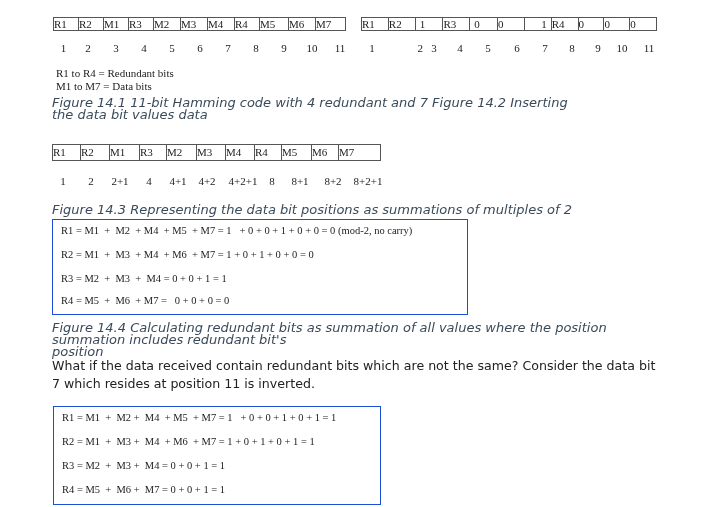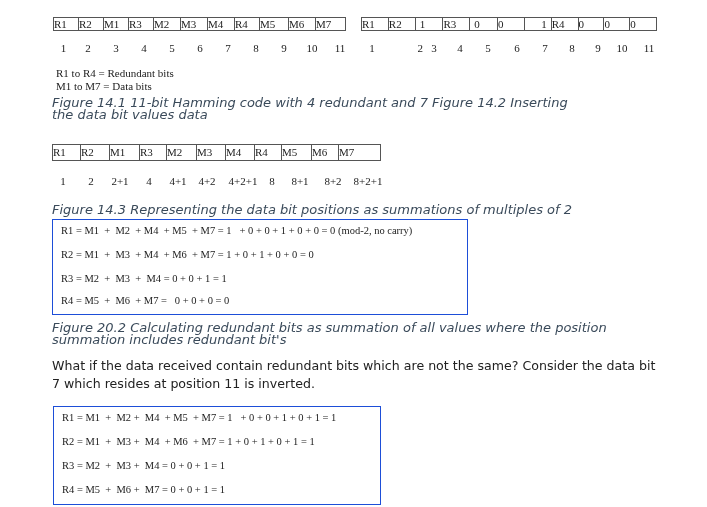--- a/index.html
+++ b/index.html
@@ -116,21 +116,22 @@
 </div>
 <div class="abs caption" style="left:52px; top:204px;">Figure 14.3 Representing the data bit positions as summations of multiples of 2</div>
 
 <div class="abs eqbox" style="left:52px; top:219px; width:416px; height:96px;">
   <div class="eq" style="top:5px;">R1 = M1  +  M2  + M4  + M5  + M7 = 1   + 0 + 0 + 1 + 0 + 0 = 0 (mod-2, no carry)</div>
   <div class="eq" style="top:29px;">R2 = M1  +  M3  + M4  + M6  + M7 = 1 + 0 + 1 + 0 + 0 = 0</div>
   <div class="eq" style="top:53px;">R3 = M2  +  M3  +  M4 = 0 + 0 + 1 = 1</div>
   <div class="eq" style="top:75px;">R4 = M5  +  M6  + M7 =   0 + 0 + 0 = 0</div>
 </div>
 <div class="abs" style="left:52px; top:322px; width:620px;">
-  <div class="caption">Figure 20.2 Calculating redundant bits as summation of all values where the position summation includes redundant bit's</div>
+  <div class="caption">Figure 14.4 Calculating redundant bits as summation of all values where the position summation includes redundant bit's</div>
+  <div class="caption">position</div>
 </div>
 
 <div class="abs" style="left:52px; top:357px; width:650px;">
   <div class="para">What if the data received contain redundant bits which are not the same? Consider the data bit</div>
   <div class="para">7 which resides at position 11 is inverted.</div>
 </div>
 
 <div class="abs eqbox" style="left:53px; top:406px; width:328px; height:99px;">
   <div class="eq" style="top:5px;">R1 = M1  +  M2 +  M4  + M5  + M7 = 1   + 0 + 0 + 1 + 0 + 1 = 1</div>
   <div class="eq" style="top:29px;">R2 = M1  +  M3 +  M4  + M6  + M7 = 1 + 0 + 1 + 0 + 1 = 1</div>

